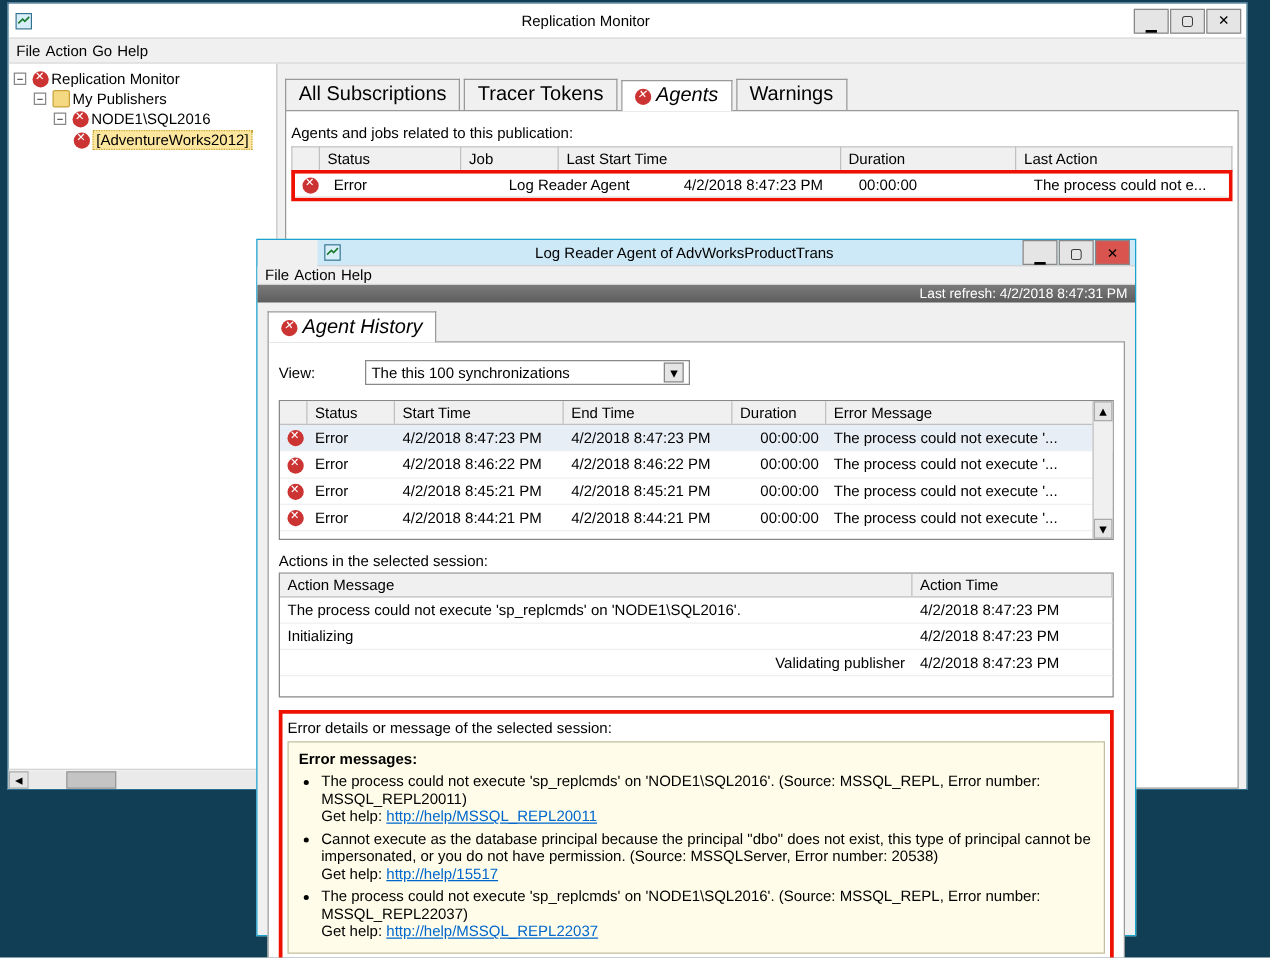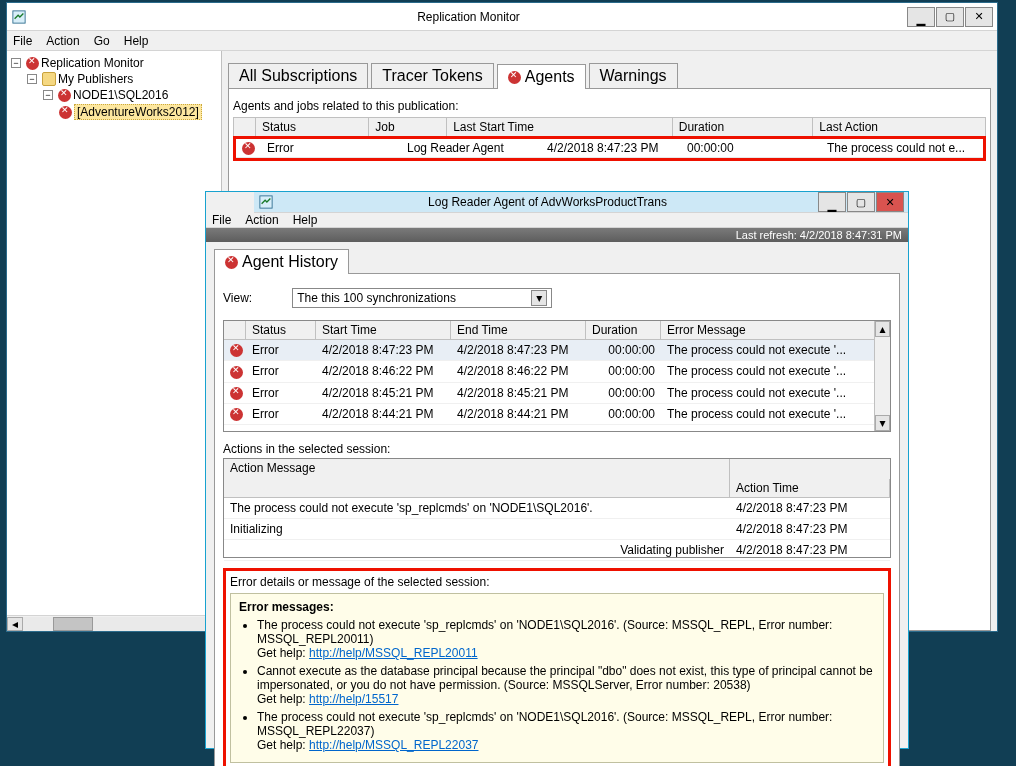--- a/index.html
+++ b/index.html
@@ -48,21 +48,21 @@
   }
   .title-btn.close { background: #d9534f; color: #000; }
   .title-btn.close.inactive { background:#e5e5e5; }
   .menubar {
     height: 20px;
     background: #f0f0f0;
     border-bottom: 1px solid #d4d4d4;
     display: flex;
     align-items: center;
     padding: 0 6px;
-    gap: 14px;
+    gap: 4px;
   }
   .menubar span { color: #000; }
   .status-strip {
     height: 18px;
     background: linear-gradient(#7a7a7a,#5d5d5d);
     color: #fff;
     font-size: 11px;
     text-align: right;
     padding: 1px 6px;
   }
@@ -87,21 +87,21 @@
   .tree-icon { width:14px; height:14px; display:inline-block; border-radius:2px;}
   .node-sel { background:#fde79f; border:1px dotted #caa83c; padding:0 2px;}
   .hscroll { position:absolute; bottom:0; left:0; right:0; height:16px; background:#f0f0f0; border-top:1px solid #d4d4d4; display:flex; align-items:center;}
   .hscroll .arrow{width:16px; height:14px; border:1px solid #aaa; background:#e5e5e5; display:flex; align-items:center; justify-content:center;}
   .hscroll .track{flex:1; height:14px; background:#eaeaea; position:relative;}
   .hscroll .thumb{position:absolute; left:30px; width:40px; top:0; bottom:0; background:#c4c4c4; border:1px solid #999;}
   
   .right-pane { flex:1; padding:6px 6px 0 6px; background:#f0f0f0; display:flex; flex-direction:column;}
   .tabstrip { display:flex; gap:3px; }
   .tab { padding:3px 10px; background:#f0f0f0; border:1px solid #999; border-bottom:none; font-size:16px; display:flex; align-items:center; gap:4px;}
-  .tab.active { background:#fff; position:relative; top:1px;}
+  .tab.active { background:#fff; position:relative; top:1px;font-style:italic;}
   .tab-body { border:1px solid #999; background:#fff; padding:6px 4px 0 4px; flex:1;}
   .section-label { padding:4px 0; }
   .tbl { width:100%; border:1px solid #888; background:#fff; border-collapse:collapse;}
   .tbl th { background:#f0f0f0; border:1px solid #c0c0c0; padding:2px 6px; font-weight:normal; text-align:left;}
   .tbl td { border-bottom:1px solid #e8e8e8; padding:2px 6px; }
   
   .icon-circle { width:13px; height:13px; border-radius:50%; display:inline-block; vertical-align:middle;}
   .icon-error { background:#c33; position:relative;}
   .icon-error::after{content:"✕"; color:#fff; font-size:9px; position:absolute; left:2px; top:-1px;}
   .icon-ok { background:#3a3; position:relative;}
@@ -319,21 +319,21 @@
           <div style="flex:1;"></div>
           <div class="varrow" style="position:absolute; bottom:0; left:0; right:0;">▾</div>
         </div>
       </div>
 
       <div style="height:10px;"></div>
       <div>Actions in the selected session:</div>
       <div class="grid-wrap" style="height:100px; margin-top:2px;">
         <div class="grid-head">
           <div class="gh" style="flex:1;">Action Message</div>
-          <div class="gh" style="width:160px;margin-top:20px;">Action Time</div>
+          <div class="gh" style="width:160px;">Action Time</div>
         </div>
         <div class="grid-row">
           <div class="gc" style="flex:1;">The process could not execute 'sp_replcmds' on 'NODE1\SQL2016'.</div>
           <div class="gc" style="width:160px;">4/2/2018 8:47:23 PM</div>
         </div>
         <div class="grid-row">
           <div class="gc" style="flex:1;">Initializing</div>
           <div class="gc" style="width:160px;">4/2/2018 8:47:23 PM</div>
         </div>
         <div class="grid-row">

